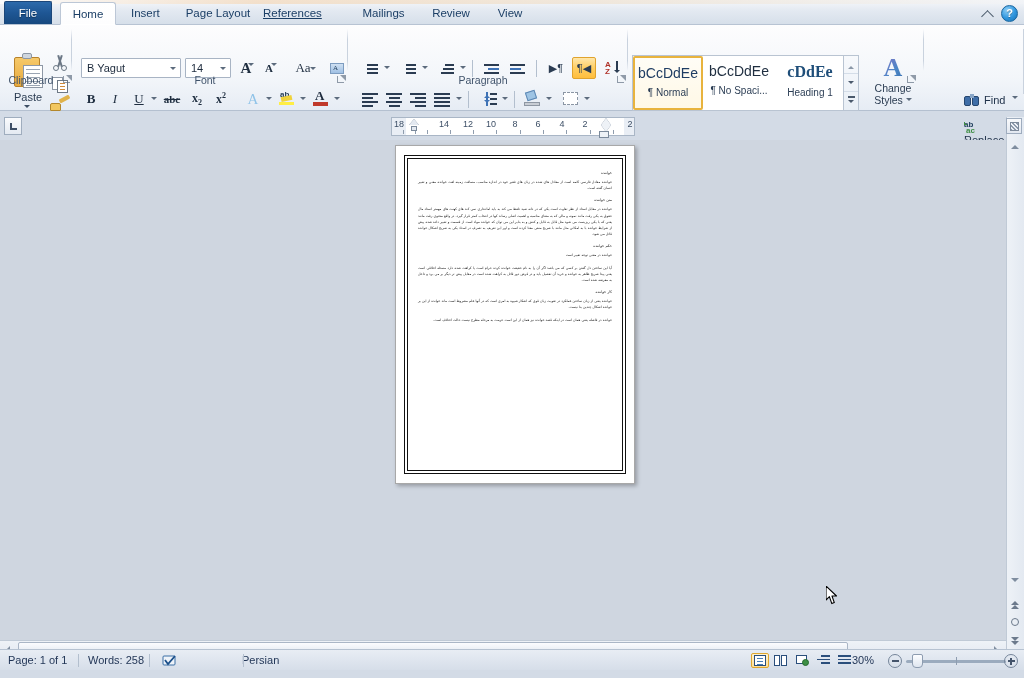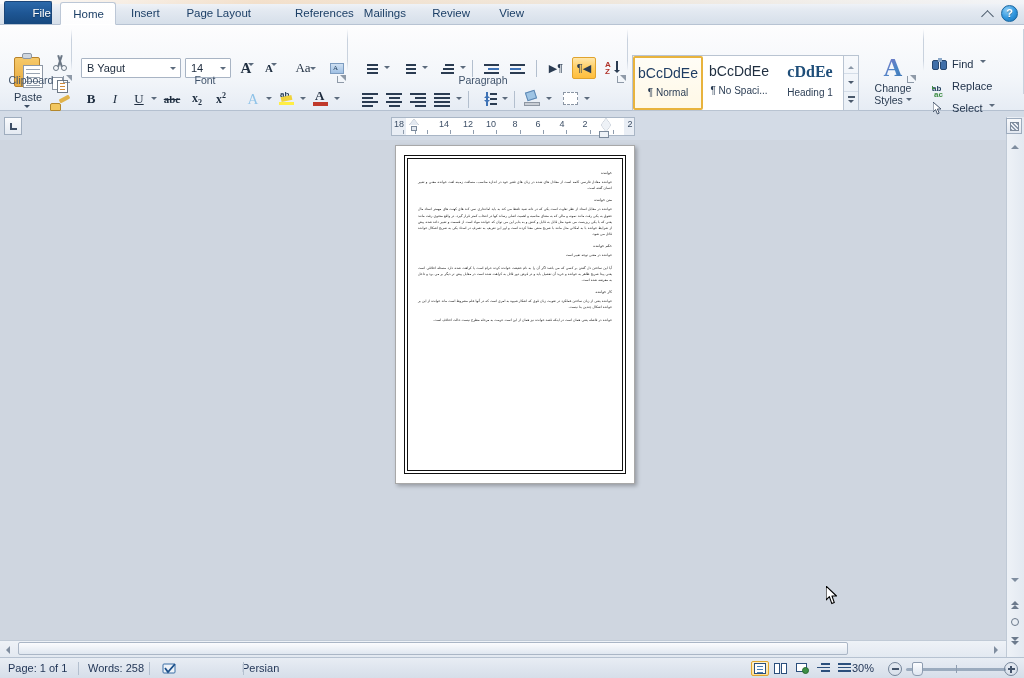--- a/index.html
+++ b/index.html
@@ -22,21 +22,21 @@
     border-bottom: 1px solid #b7c3d3;
   }
   .tabbar:before{
     content:""; position:absolute; left:0; top:0; width:100%; height:4px;
     background: linear-gradient(to right,#fdfdfd,#f3d9bc 25%, #efe3d3 60%, #f2f4f7);
     opacity:.75;
   }
   .tab {
     position: absolute; top: 2px; height: 23px; line-height: 23px;
     padding: 0 11px; font-size: 11.5px; color: #1c3f66; cursor: default;
-    white-space: nowrap; text-align:right;
+    white-space: nowrap; text-align:center;
   }
   .tab.file {
     left: 4px; top: 1px; height: 23px; width: 48px; padding:0;
     background: linear-gradient(to bottom,#2c6aab,#1e5694 50%,#17497f);
     color: #fff; font-weight: normal; border-radius: 2px 2px 0 0;
     border:1px solid #1b4679; border-bottom:none;
     text-shadow: 0 1px 1px rgba(0,0,0,.4);
   }
   .tab.active {
     background: linear-gradient(to bottom,#ffffff,#fdfdfe);
@@ -174,21 +174,21 @@
   .sgal-scroll div{height:18px;position:relative;border-bottom:1px solid #d4dde8;}
   .sgal-scroll div:last-child{border-bottom:none;}
 
   .changestyles{position:absolute;left:866px;top:28px;width:54px;height:58px;text-align:center;}
   .csA{font-family:"Liberation Serif",serif;font-size:26px;font-weight:bold;line-height:30px;
        background:linear-gradient(135deg,#b268c9,#4b86c6 55%,#2c5f9e);
        -webkit-background-clip:text;background-clip:text;color:transparent;}
   .cs-lbl{font-size:10.5px;color:#2b3c52;line-height:11.5px;}
 
   
-  .edit-item{position:absolute;left:932px;height:18px;font-size:11px;color:#20324a;line-height:18px;}
+  .edit-item{position:absolute;left:964px;height:18px;font-size:11px;color:#20324a;line-height:18px;margin-top:36px;}
 
   
   .hruler{
     position:absolute; left:28px; top:117px; width:972px; height:19px;
   }
   .hruler-bar{
     position:absolute; left:364px; top:0; width:243px; height:19px;
     background:#e9eef5; border:1px solid #a9b6c6;
   }
   .hruler-white{
@@ -274,21 +274,21 @@
     position:absolute; left:18px; top:1px; height:13px; width:830px;
     background:linear-gradient(to bottom,#fbfcfe,#e0e7f0);
     border:1px solid #aab6c6; border-radius:2px;
   }
   .dblarrow{position:relative;width:10px;height:10px;}
   .dblarrow .t{position:absolute;left:0;width:0;height:0;border:4px solid transparent;}
   .circ{width:8px;height:8px;border:1.6px solid #6c7a8c;border-radius:50%;}
 
   
   .status{
-    position:absolute; left:0; bottom:0; width:1024px; height:21px;
+    position:absolute; left:0; bottom:8px; width:1024px; height:21px;
     background:linear-gradient(to bottom,#e8edf4,#d6dee9);
     border-top:1px solid #b6c2d1; font-size:11px; color:#1f3354;
   }
   .st-item{position:absolute;top:0;height:21px;line-height:21px;cursor:default;}
   .st-sep{position:absolute;top:4px;width:1px;height:13px;background:#b3bfce;}
   .vbtn{
     position:absolute;top:3px;width:18px;height:15px;
     display:flex;align-items:center;justify-content:center;
   }
   .vbtn.sel{background:linear-gradient(to bottom,#fff3d0,#ffdf95);border:1px solid #dfa72f;border-radius:2px;}
@@ -311,21 +311,21 @@
 </head>
 <body>
 
 <div id="app">
 
   <div class="tabbar">
     <div class="tab file" style="left:4px;width:48px;">File</div>
     <div class="tab active" style="left:60px;width:56px;">Home</div>
     <div class="tab" style="left:120px;width:50px;">Insert</div>
     <div class="tab" style="left:174px;width:88px;">Page Layout</div>
-    <div class="tab" style="left:284px;width:80px;">References</div>
+    <div class="tab" style="left:252px;width:80px;text-decoration:underline;">References</div>
     <div class="tab" style="left:350px;width:67px;">Mailings</div>
     <div class="tab" style="left:421px;width:60px;">Review</div>
     <div class="tab" style="left:485px;width:50px;">View</div>
 
     <div class="win-right">
       <div class="chev-up"></div>
       <div class="help-btn">?</div>
     </div>
   </div>
 

